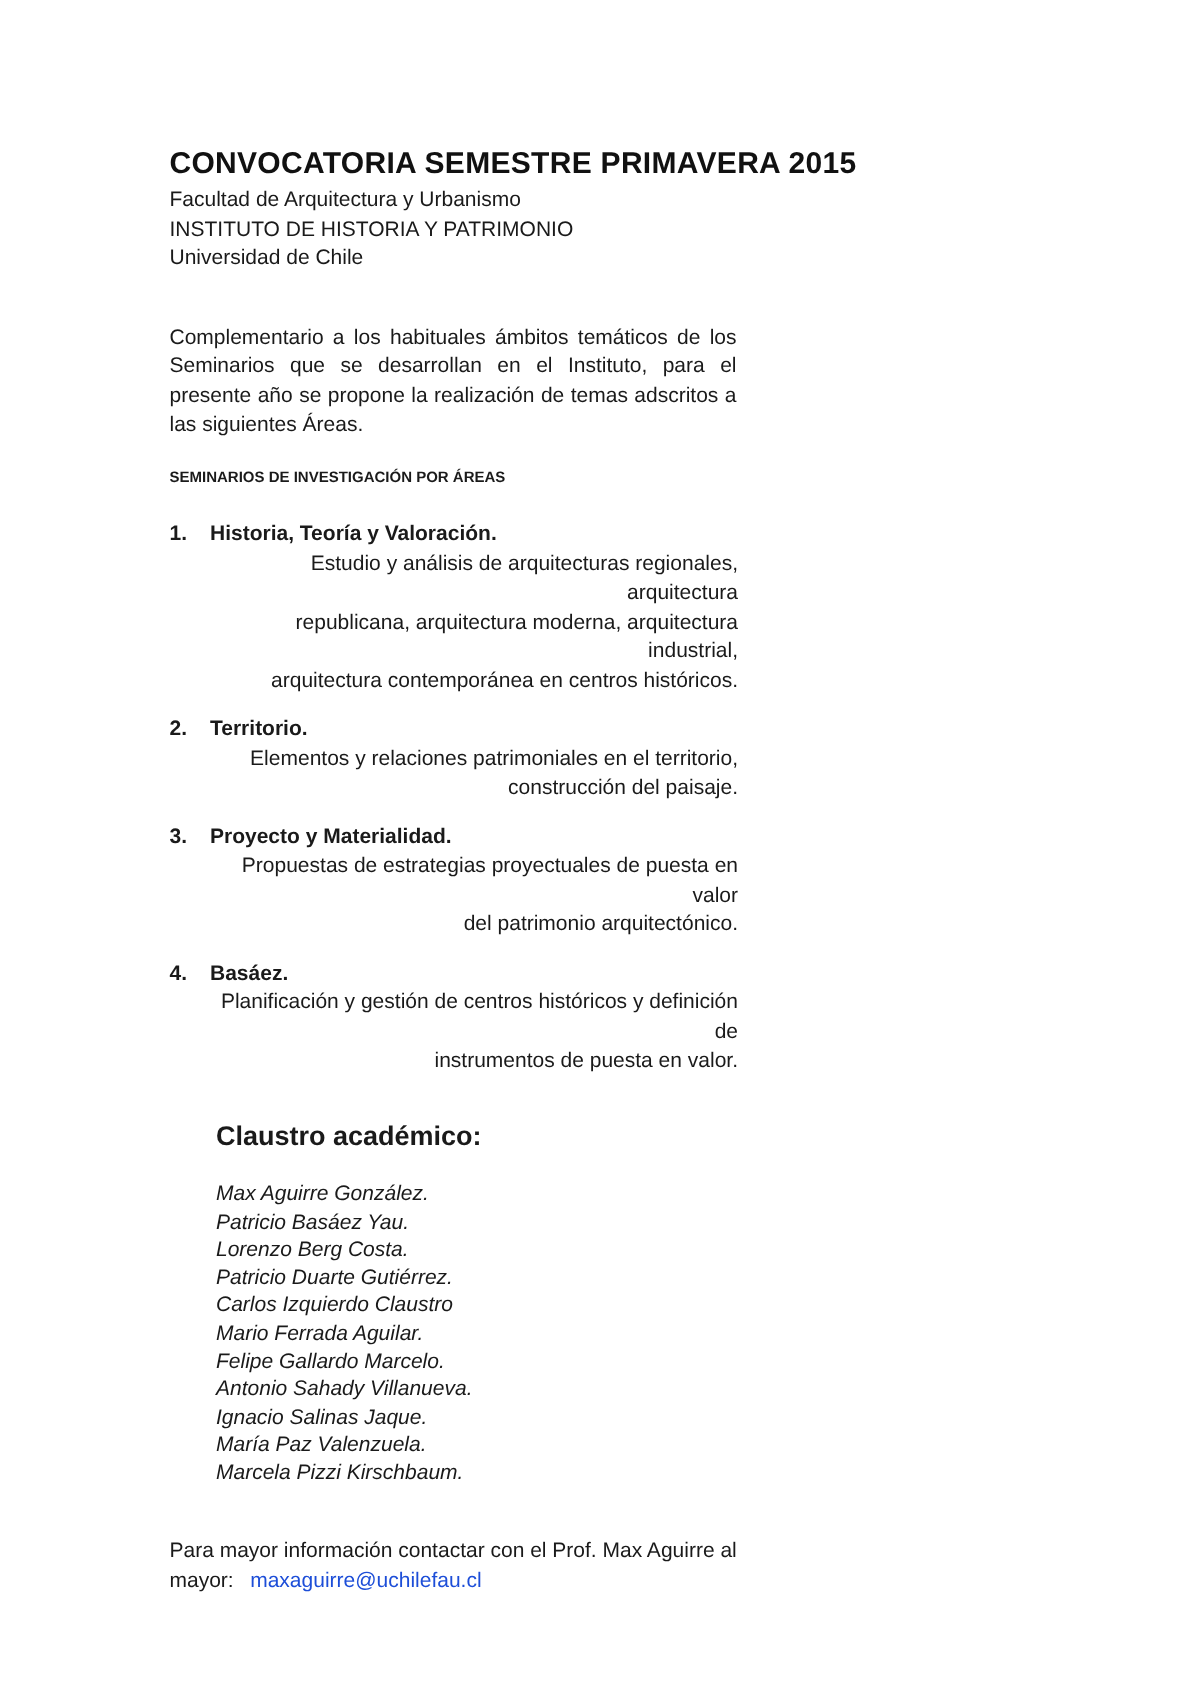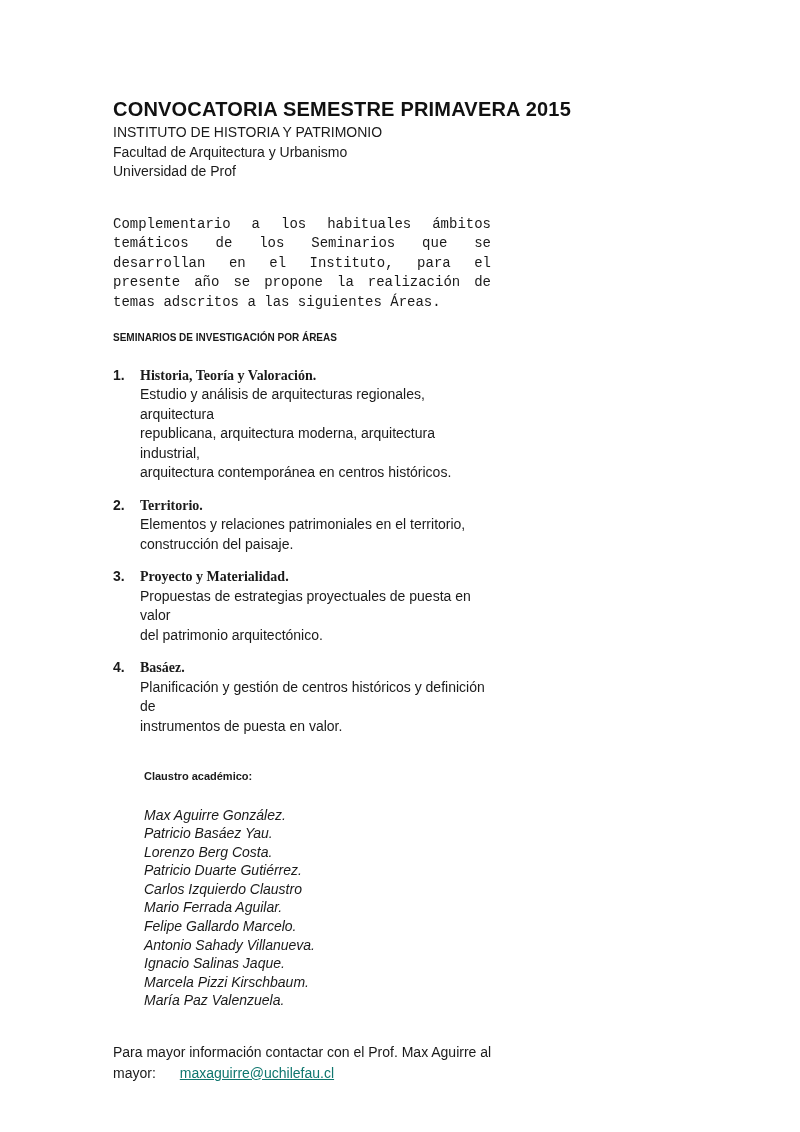--- a/index.html
+++ b/index.html
@@ -21,67 +21,65 @@
     line-height: 26px;
     margin: 0 0 1px 0;
     color: #111111;
     letter-spacing: 0.2px;
   }
   .sub { margin: 0; }
   .intro {
     margin: 33px 0 0 0;
     width: 378px;
     text-align: justify;
-    font-family: Liberation Mono, monospace;
   }
   .section-heading {
     margin: 16px 0 0 0;
     font-size: 10px;
     font-weight: bold;
     line-height: 19.5px;
   }
   .areas { margin-top: 18px; }
   .area-item {
     display: flex;
     margin-bottom: 13px;
   }
   .area-num {
     font-weight: bold;
     width: 27px;
     flex: 0 0 27px;
   }
   .area-content { width: 352px; }
-  .area-title { font-weight: bold; font-family: Liberation Serif, serif; }
-  .area-body { white-space: pre-line; }
+  .area-title { font-weight: bold; }
+  .area-body { white-space: pre-line; text-align: right; }
   .claustro { margin-top: 31px; padding-left: 31px; }
   .claustro-heading {
     font-weight: bold;
     margin: 0 0 19px 0;
-    font-size: 11px;
+    font-size: 18px;
     line-height: 19.5px;
   }
   .member { line-height: 18.6px; font-style: italic; }
   .footer { margin-top: 32px; }
   .footer p { margin: 0; line-height: 20.5px; }
   .email-link {
-    color: #0f766e;
-    text-decoration: underline;
+    color: #1d4ed8;
     cursor: pointer;
-    margin-left: 24px;
+    margin-left: 11px;
   }
 </style>
 </head>
 <body>
 
 <div class="page">
 
   <h1 class="title">CONVOCATORIA SEMESTRE PRIMAVERA 2015</h1>
+  <p class="sub">Facultad de Arquitectura y Urbanismo</p>
   <p class="sub">INSTITUTO DE HISTORIA Y PATRIMONIO</p>
-  <p class="sub">Facultad de Arquitectura y Urbanismo</p>
-  <p class="sub">Universidad de Prof</p>
+  <p class="sub">Universidad de Chile</p>
 
   <p class="intro">Complementario a los habituales ámbitos temáticos de los Seminarios que se desarrollan en el Instituto, para el presente año se propone la realización de temas adscritos a las siguientes Áreas.</p>
 
   <h2 class="section-heading">SEMINARIOS DE INVESTIGACIÓN POR ÁREAS</h2>
 
   <div class="areas">
 
     <div class="area-item">
       <span class="area-num">1.</span>
       <div class="area-content">
@@ -126,22 +124,22 @@
     <div>
       <div class="member">Max Aguirre González.</div>
       <div class="member">Patricio Basáez Yau.</div>
       <div class="member">Lorenzo Berg Costa.</div>
       <div class="member">Patricio Duarte Gutiérrez.</div>
       <div class="member">Carlos Izquierdo Claustro</div>
       <div class="member">Mario Ferrada Aguilar.</div>
       <div class="member">Felipe Gallardo Marcelo.</div>
       <div class="member">Antonio Sahady Villanueva.</div>
       <div class="member">Ignacio Salinas Jaque.</div>
+      <div class="member">María Paz Valenzuela.</div>
       <div class="member">Marcela Pizzi Kirschbaum.</div>
-      <div class="member">María Paz Valenzuela.</div>
     </div>
   </div>
 
   <div class="footer">
     <p>Para mayor información contactar con el Prof. Max Aguirre al</p>
     <p>
       <span>mayor:</span><a class="email-link">maxaguirre@uchilefau.cl</a>
     </p>
   </div>
 

